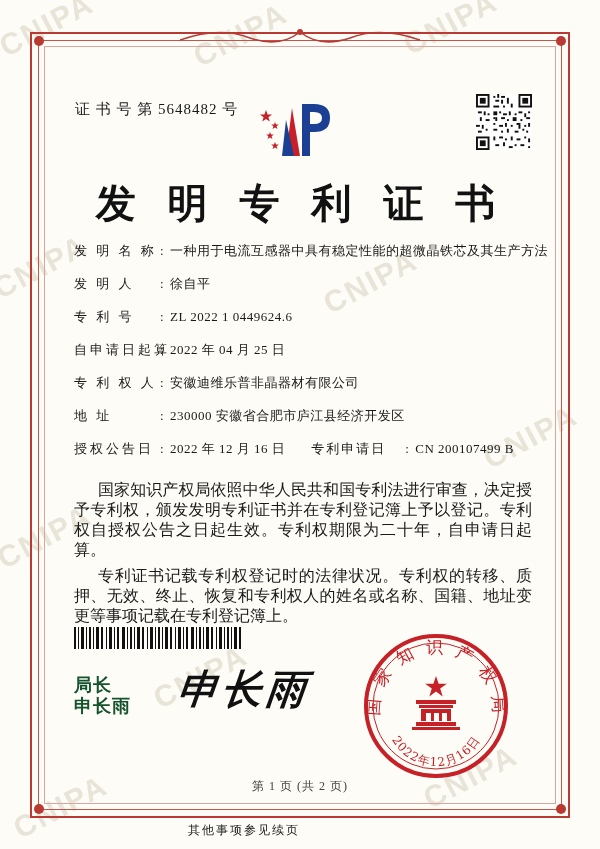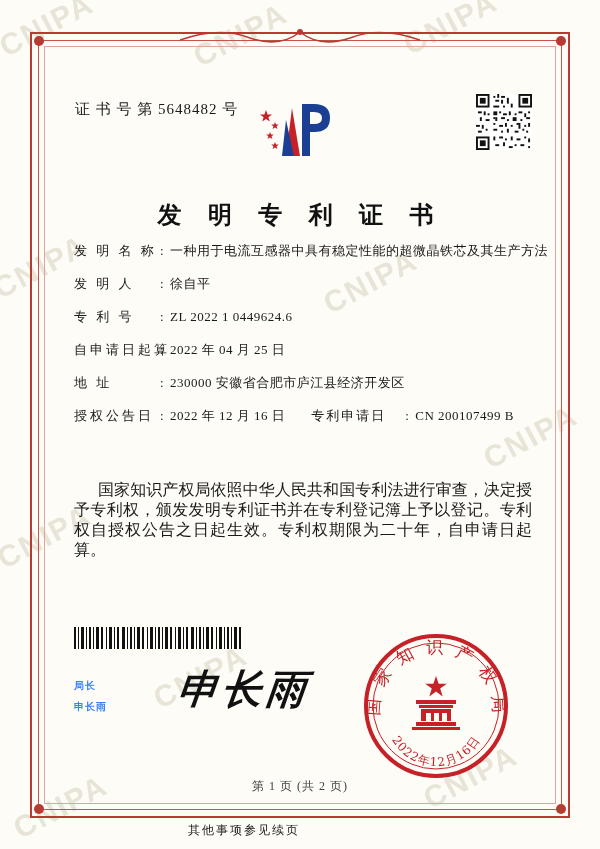--- a/index.html
+++ b/index.html
@@ -113,26 +113,25 @@
     position: absolute;
     left: 196px; top: 38px;
     width: 86px; height: 62px;
   }
 
   .title {
     position: absolute;
     left: 0; top: 116px;
     width: 480px;
     text-align: center;
-    font-size: 24px;
+    font-size: 40px;
     font-weight: bold;
     letter-spacing: 9px;
     color: #111;
     font-family: "DejaVu Serif", serif;
-    margin-top: 23px;
   }
 
   .fields {
     position: absolute;
     left: 14px; top: 182px;
     width: 460px;
   }
   .field-row {
     position: relative;
     height: 33px;
@@ -176,22 +175,22 @@
 
   .barcode {
     position: absolute;
     left: 14px; top: 567px;
     width: 170px; height: 22px;
   }
 
   .signature-block {
     position: absolute;
     left: 14px; top: 615px;
-    font-size: 10px;
-    color: #3b82f6;
+    font-size: 18px;
+    color: #14532d;
     line-height: 21px;
     letter-spacing: 1px;
     font-weight: bold;
   }
   .sign-script {
     position: absolute;
     left: 118px; top: 602px;
     font-size: 40px;
     font-family: "DejaVu Serif", serif;
     font-style: italic;
@@ -361,29 +360,33 @@
       <div class="field-row">
         <span class="field-label">发 明 人</span><span class="field-colon">:</span><span class="field-value">徐自平</span>
       </div>
       <div class="field-row">
         <span class="field-label">专 利 号</span><span class="field-colon">:</span><span class="field-value">ZL 2022 1 0449624.6</span>
       </div>
       <div class="field-row">
         <span class="field-label">自申请日起算</span><span class="field-colon">:</span><span class="field-value">2022 年 04 月 25 日</span>
       </div>
       <div class="field-row">
+        <span class="field-label">专 利 权 人</span><span class="field-colon">:</span><span class="field-value">安徽迪维乐普非晶器材有限公司</span>
+      </div>
+      <div class="field-row">
         <span class="field-label">地 址</span><span class="field-colon">:</span><span class="field-value">230000 安徽省合肥市庐江县经济开发区</span>
       </div>
       <div class="field-row">
         <span class="field-label">授权公告日</span><span class="field-colon">:</span><span class="field-value">2022 年 12 月 16 日</span><span class="field-label2">专利申请日</span><span class="field-colon">:</span><span class="field-value">CN 200107499 B</span>
       </div>
     </div>
 
     <div class="paras">
       <p>国家知识产权局依照中华人民共和国专利法进行审查，决定授予专利权，颁发发明专利证书并在专利登记簿上予以登记。专利权自授权公告之日起生效。专利权期限为二十年，自申请日起算。</p>
+      <p>专利证书记载专利权登记时的法律状况。专利权的转移、质押、无效、终止、恢复和专利权人的姓名或名称、国籍、地址变更等事项记载在专利登记簿上。</p>
     </div>
 
     <svg class="barcode" viewBox="0 0 170 22">
       <g fill="#111">
         <rect x="0" y="0" width="2" height="22"></rect>
           <rect x="4" y="0" width="1" height="22"></rect>
         <rect x="7" y="0" width="3" height="22"></rect>
           <rect x="12" y="0" width="1" height="22"></rect>
         <rect x="15" y="0" width="2" height="22"></rect>
           <rect x="19" y="0" width="1" height="22"></rect>

